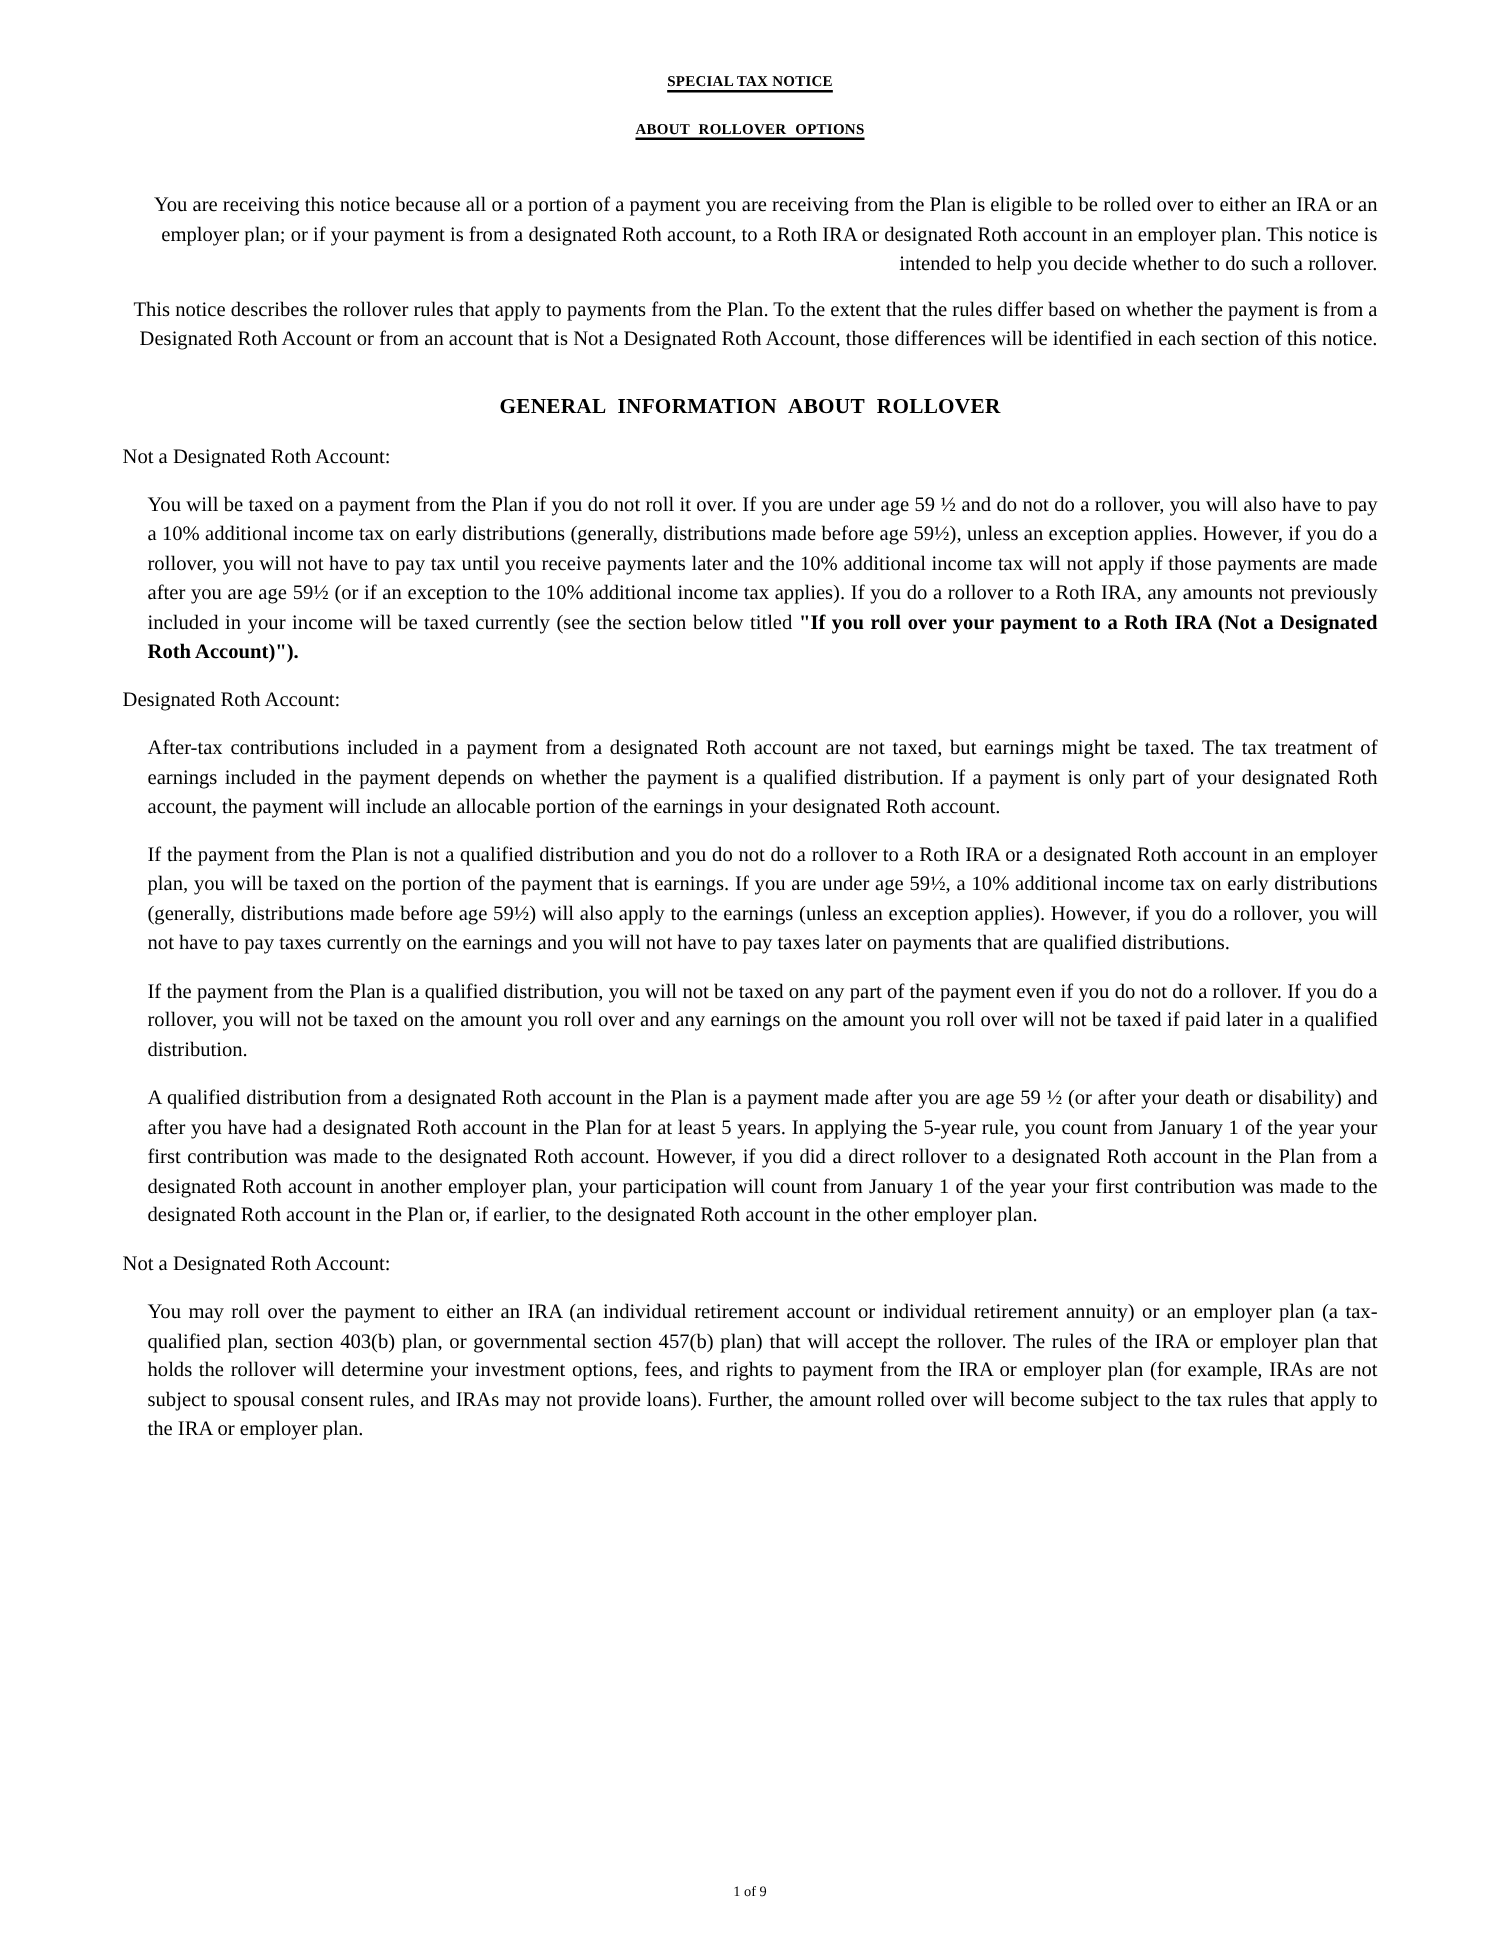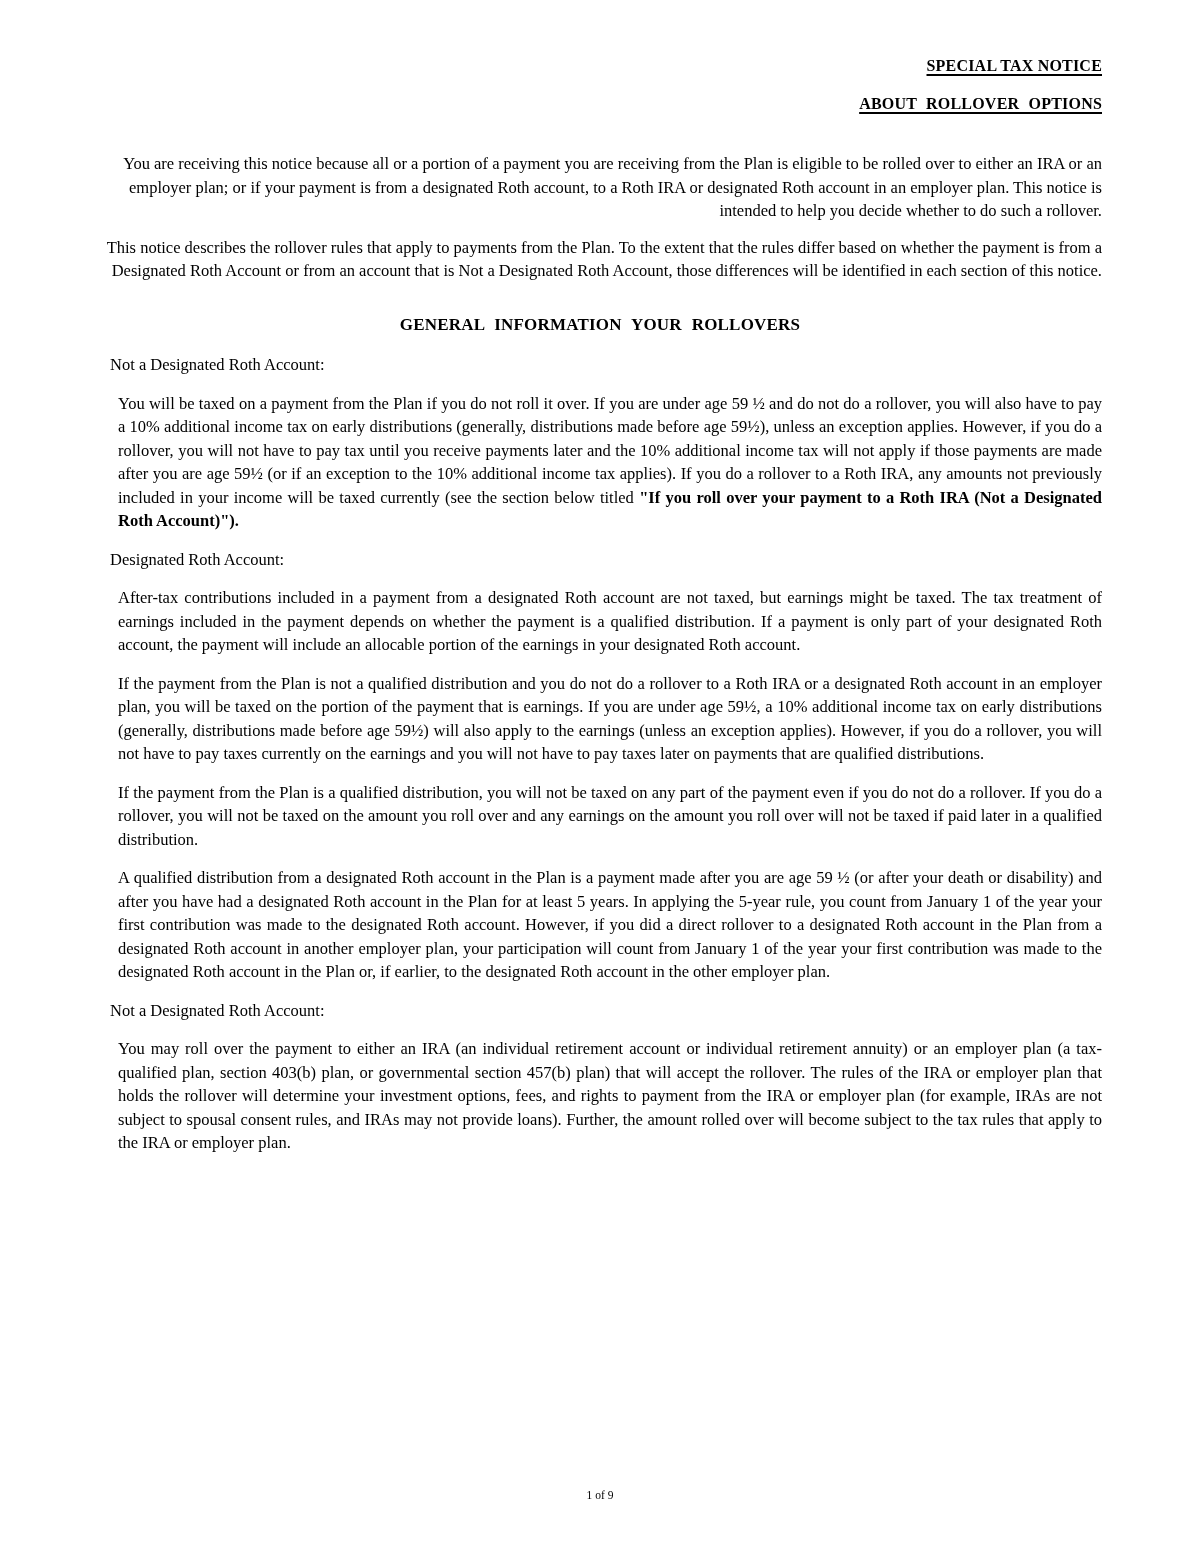--- a/index.html
+++ b/index.html
@@ -19,23 +19,23 @@
   .page {
     position: absolute;
     inset: 0;
     padding: 54px 98px 0 98px;
     box-sizing: border-box;
     overflow: hidden;
   }
   .block { line-height: 23.5px; }
 
   .title {
-    text-align: right;
+    text-align: center;
     font-weight: 700;
-    font-size: 16px;
+    font-size: 12px;
     letter-spacing: 0.2px;
     margin: 0 0 14px 0;
   }
   .title span, .title strong {
     text-decoration: underline;
     text-underline-offset: 3px;
     text-decoration-thickness: 1.5px;
   }
   [data-name="doc-subtitle"] {
     word-spacing: 0.32em;
@@ -55,49 +55,49 @@
     letter-spacing: 0.2px;
     margin: 30px 0 17px 0;
   }
 
   .question {
     font-weight: 700;
     margin: 0 0 12px 0;
   }
   .question.spaced { margin-top: 44px; }
 
-  .label { margin: 0 0 15px 12px; }
+  .label { margin: 0 0 15px 0; }
 
   .indent {
     margin: 0 0 15px 20px;
     text-align: justify;
   }
 
   strong { font-weight: 700; }
 
   .footer {
     position: absolute;
     left: 0;
     right: 0;
-    bottom: 51px;
+    bottom: 32px;
     text-align: center;
     font-size: 11.5px;
     line-height: 14px;
   }
 </style>
 </head>
 <body>
 
 <div class="page" data-name="document-page">
   <div data-name="document-body">
       <div class="block title" data-name="doc-title"><span data-name="title-text-run">SPECIAL TAX NOTICE</span></div>
       <div class="block title" data-name="doc-subtitle"><span data-name="title-text-run">ABOUT ROLLOVER OPTIONS</span></div>
       <div class="block paragraph" data-name="intro-paragraph-1"><span data-name="paragraph-text-run">You are receiving this notice because all or a portion of a payment you are receiving from the Plan is eligible to be rolled over to either an IRA or an employer plan; or if your payment is from a designated Roth account, to a Roth IRA or designated Roth account in an employer plan. This notice is intended to help you decide whether to do such a rollover.</span></div>
       <div class="block paragraph" data-name="intro-paragraph-2"><span data-name="paragraph-text-run">This notice describes the rollover rules that apply to payments from the Plan. To the extent that the rules differ based on whether the payment is from a Designated Roth Account or from an account that is Not a Designated Roth Account, those differences will be identified in each section of this notice.</span></div>
-      <div class="block section-heading" data-name="section-heading-general-information"><span data-name="section-heading-text-run">GENERAL INFORMATION YOUR ROLLOVERS</span></div>
+      <div class="block section-heading" data-name="section-heading-general-information"><span data-name="section-heading-text-run">GENERAL INFORMATION ABOUT ROLLOVER</span></div>
       <div class="block label" data-name="label-not-designated-roth-1"><span data-name="label-text-run">Not a Designated Roth Account:</span></div>
       <div class="block indent" data-name="paragraph-taxed-on-payment"><span data-name="indent-text-run">You will be taxed on a payment from the Plan if you do not roll it over. If you are under age 59 ½ and do not do a rollover, you will also have to pay a 10% additional income tax on early distributions (generally, distributions made before age 59½), unless an exception applies. However, if you do a rollover, you will not have to pay tax until you receive payments later and the 10% additional income tax will not apply if those payments are made after you are age 59½ (or if an exception to the 10% additional income tax applies). If you do a rollover to a Roth IRA, any amounts not previously included in your income will be taxed currently (see the section below titled </span><strong data-name="indent-text-run">"If you roll over your payment to a Roth IRA (Not a Designated Roth Account)").</strong></div>
       <div class="block label" data-name="label-designated-roth"><span data-name="label-text-run">Designated Roth Account:</span></div>
       <div class="block indent" data-name="paragraph-after-tax-contributions"><span data-name="indent-text-run">After-tax contributions included in a payment from a designated Roth account are not taxed, but earnings might be taxed. The tax treatment of earnings included in the payment depends on whether the payment is a qualified distribution. If a payment is only part of your designated Roth account, the payment will include an allocable portion of the earnings in your designated Roth account.</span></div>
       <div class="block indent" data-name="paragraph-not-qualified-distribution"><span data-name="indent-text-run">If the payment from the Plan is not a qualified distribution and you do not do a rollover to a Roth IRA or a designated Roth account in an employer plan, you will be taxed on the portion of the payment that is earnings. If you are under age 59½, a 10% additional income tax on early distributions (generally, distributions made before age 59½) will also apply to the earnings (unless an exception applies). However, if you do a rollover, you will not have to pay taxes currently on the earnings and you will not have to pay taxes later on payments that are qualified distributions.</span></div>
       <div class="block indent" data-name="paragraph-qualified-distribution"><span data-name="indent-text-run">If the payment from the Plan is a qualified distribution, you will not be taxed on any part of the payment even if you do not do a rollover. If you do a rollover, you will not be taxed on the amount you roll over and any earnings on the amount you roll over will not be taxed if paid later in a qualified distribution.</span></div>
       <div class="block indent" data-name="paragraph-qualified-distribution-definition"><span data-name="indent-text-run">A qualified distribution from a designated Roth account in the Plan is a payment made after you are age 59 ½ (or after your death or disability) and after you have had a designated Roth account in the Plan for at least 5 years. In applying the 5-year rule, you count from January 1 of the year your first contribution was made to the designated Roth account. However, if you did a direct rollover to a designated Roth account in the Plan from a designated Roth account in another employer plan, your participation will count from January 1 of the year your first contribution was made to the designated Roth account in the Plan or, if earlier, to the designated Roth account in the other employer plan.</span></div>
       <div class="block label" data-name="label-not-designated-roth-2"><span data-name="label-text-run">Not a Designated Roth Account:</span></div>
       <div class="block indent" data-name="paragraph-may-roll-over"><span data-name="indent-text-run">You may roll over the payment to either an IRA (an individual retirement account or individual retirement annuity) or an employer plan (a tax-qualified plan, section 403(b) plan, or governmental section 457(b) plan) that will accept the rollover. The rules of the IRA or employer plan that holds the rollover will determine your investment options, fees, and rights to payment from the IRA or employer plan (for example, IRAs are not subject to spousal consent rules, and IRAs may not provide loans). Further, the amount rolled over will become subject to the tax rules that apply to the IRA or employer plan.</span></div>
     </div>

